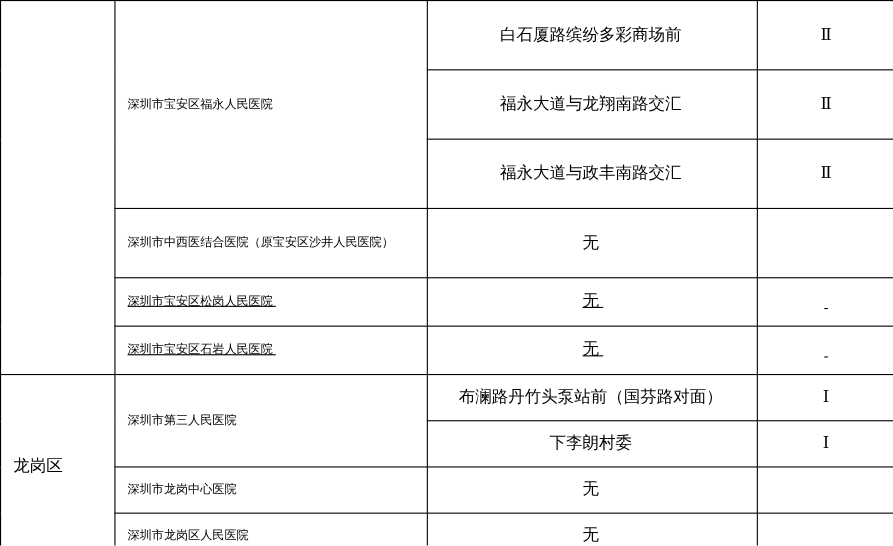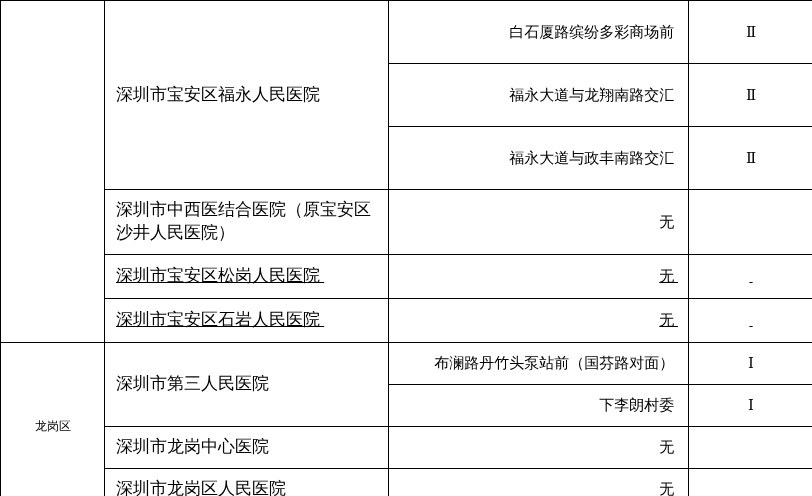--- a/index.html
+++ b/index.html
@@ -37,33 +37,32 @@
   col.c-district { width: 104px; }
   col.c-hospital { width: 284px; }
   col.c-location { width: 300px; }
   col.c-level    { width: 124px; }
 
   .cell {
     padding: 9px 10px 9px 11px;
     box-sizing: border-box;
   }
   .cell-district {
-    text-align: center;
-    font-size: 12px;
+    font-size: 15px;
   }
   .cell-hospital {
     text-align: left;
-    font-size: 17px;
+    font-size: 11px;
     white-space: normal;
   }
   .cell-hospital.bold {
     font-weight: normal;
   }
   .cell-location {
-    text-align: right;
+    text-align: center;
     font-size: 15px;
   }
   .cell-level {
     text-align: center;
     font-size: 15px;
   }
   .cell-level.roman {
     font-family: "Liberation Serif", "DejaVu Serif", serif;
   }
   .pilcrow {

